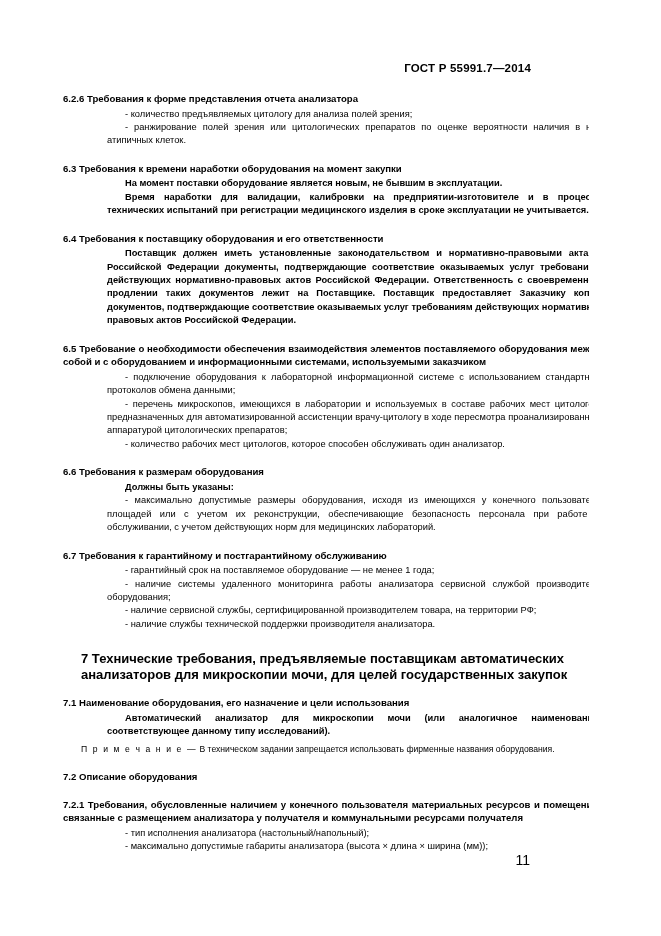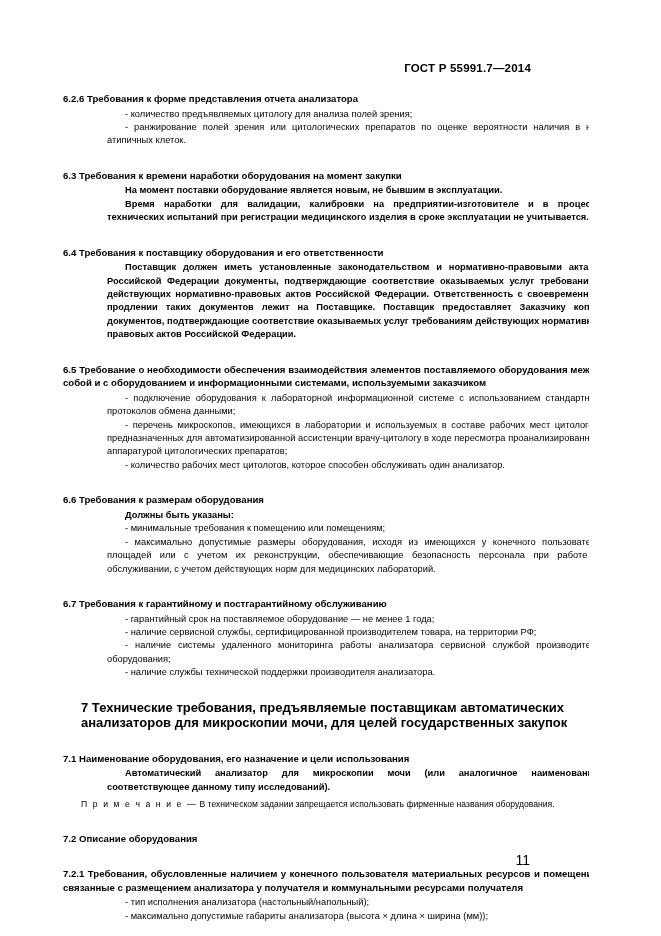--- a/index.html
+++ b/index.html
@@ -40,21 +40,21 @@
   }
   p {
     margin: 0;
     padding: 0;
   }
   .sec-head {
     font-family: "Liberation Sans", sans-serif;
     font-size: 9.6px;
     font-weight: bold;
     line-height: 13.6px;
-    margin-top: 21px;
+    margin-top: 14px;
     margin-bottom: 2px;
     text-align: justify;
   }
   .sec-head.first { margin-top: 0; }
   .body-text {
     font-family: "Liberation Sans", sans-serif;
     font-size: 9.3px;
     line-height: 13.4px;
     text-align: justify;
     margin-bottom: 0px;
@@ -111,26 +111,25 @@
       <p class="body-text indent">На момент поставки оборудование является новым, не бывшим в эксплуатации.</p>
       <p class="body-text indent">Время наработки для валидации, калибровки на предприятии-изготовителе и в процессе технических испытаний при регистрации медицинского изделия в сроке эксплуатации не учитывается.</p>
       <p class="sec-head">6.4  Требования к поставщику оборудования и его ответственности</p>
       <p class="body-text indent">Поставщик должен иметь установленные законодательством и нормативно-правовыми актами Российской Федерации документы, подтверждающие соответствие оказываемых услуг требованиям действующих нормативно-правовых актов Российской Федерации. Ответственность с своевременном продлении таких документов лежит на Поставщике. Поставщик предоставляет Заказчику копии документов, подтверждающие соответствие оказываемых услуг требованиям действующих нормативно-правовых актов Российской Федерации.</p>
       <p class="sec-head">6.5  Требование о необходимости обеспечения взаимодействия элементов поставляемого оборудования между собой и с оборудованием и информационными системами, используемыми заказчиком</p>
       <p class="body-text dash">-  подключение оборудования к лабораторной информационной системе с использованием стандартных протоколов обмена данными;</p>
       <p class="body-text dash">-  перечень микроскопов, имеющихся в лаборатории и используемых в составе рабочих мест цитологов, предназначенных для автоматизированной ассистенции врачу-цитологу в ходе пересмотра проанализированных аппаратурой цитологических препаратов;</p>
       <p class="body-text dash">- количество рабочих мест цитологов, которое способен обслуживать один анализатор.</p>
       <p class="sec-head">6.6  Требования к размерам оборудования</p>
       <p class="body-text indent">Должны быть указаны:</p>
-      <p class="body-text dash">- минимальные требования к помещению или помещениям;</p>
       <p class="body-text dash">- максимально допустимые размеры оборудования, исходя из имеющихся у конечного пользователя площадей или с учетом их реконструкции, обеспечивающие безопасность персонала при работе и обслуживании, с учетом действующих норм для медицинских лабораторий.</p>
       <p class="sec-head">6.7  Требования к гарантийному и постгарантийному обслуживанию</p>
       <p class="body-text dash">-  гарантийный срок на поставляемое оборудование — не менее 1 года;</p>
+      <p class="body-text dash">- наличие системы удаленного мониторинга работы анализатора сервисной службой производителя оборудования;</p>
       <p class="body-text dash">- наличие сервисной службы, сертифицированной производителем товара, на территории РФ;</p>
-      <p class="body-text dash">- наличие системы удаленного мониторинга работы анализатора сервисной службой производителя оборудования;</p>
       <p class="body-text dash">- наличие службы технической поддержки производителя анализатора.</p>
       <p class="big-head">7  Технические требования, предъявляемые поставщикам автоматических анализаторов для микроскопии мочи, для целей государственных закупок</p>
       <p class="sec-head">7.1  Наименование оборудования, его назначение и цели использования</p>
       <p class="body-text indent">Автоматический анализатор для микроскопии мочи (или аналогичное наименование, соответствующее данному типу исследований).</p>
       <p class="note"><span class="sp">П р и м е ч а н и е —</span><span> В техническом задании запрещается использовать фирменные названия оборудования.</span></p>
       <p class="sec-head">7.2  Описание оборудования</p>
       <p class="sec-head">7.2.1  Требования, обусловленные наличием у конечного пользователя материальных ресурсов и помещений, связанные с размещением анализатора у получателя и коммунальными ресурсами получателя</p>
       <p class="body-text dash">- тип исполнения анализатора (настольный/напольный);</p>
       <p class="body-text dash">- максимально допустимые габариты анализатора (высота ×  длина × ширина (мм));</p>
     </div>

